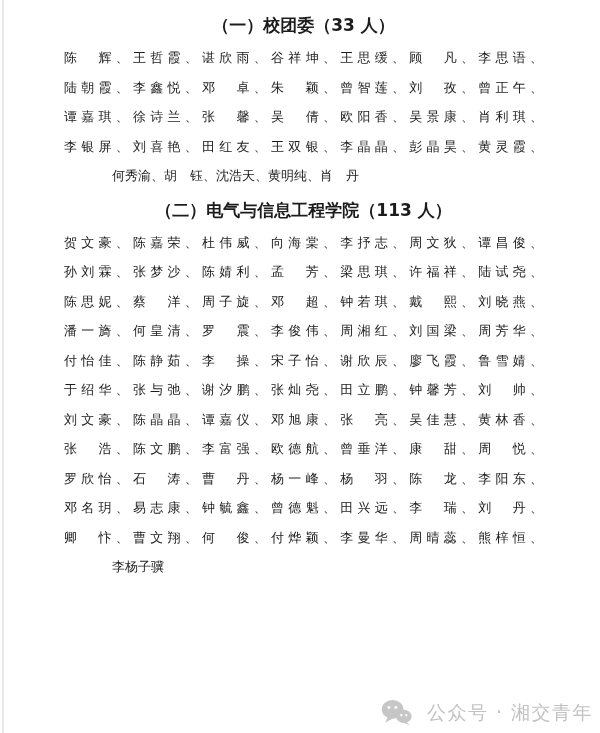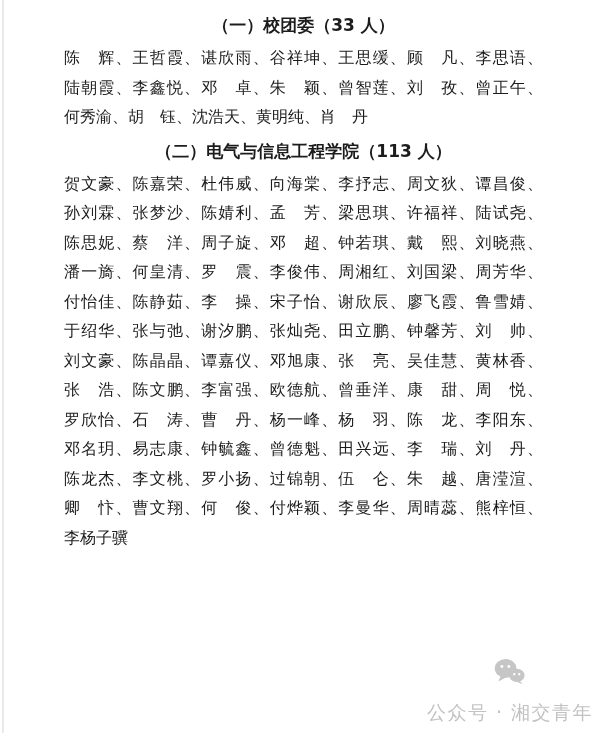--- a/index.html
+++ b/index.html
@@ -23,72 +23,73 @@
   }
   .section-title {
     text-align: center;
     font-weight: bold;
     font-size: 17px;
     line-height: 1;
     padding: 11px 0 9px 0;
     white-space: nowrap;
   }
   .name-line {
-    font-size: 16px;
+    font-size: 13px;
     height: 29.5px;
     line-height: 29.5px;
     text-align: justify;
     text-align-last: justify;
     text-justify: inter-character;
     white-space: nowrap;
   }
   .name-line.last {
     text-align: left;
     text-align-last: left;
+    margin-left: 48px;
   }
   .watermark {
     position: absolute;
     right: 7px;
     bottom: 7px;
     display: flex;
     align-items: center;
     gap: 15px;
     color: #c2c2c2;
     font-size: 19px;
     letter-spacing: 1.5px;
     white-space: nowrap;
     pointer-events: none;
-    flex-direction: column;
   }
   .watermark svg { display: block; }
 </style>
 </head>
 <body>
 
 <div class="page">
   <div id="sections-root">
       <section>
         <div class="section-title">（一）校团委（33 人）</div>
         <div class="name-line">陈　辉、王哲霞、谌欣雨、谷祥坤、王思缓、顾　凡、李思语、</div>
         <div class="name-line">陆朝霞、李鑫悦、邓　卓、朱　颖、曾智莲、刘　孜、曾正午、</div>
+        <div class="name-line">谭嘉琪、徐诗兰、张　馨、吴　倩、欧阳香、吴景康、肖利琪、</div>
+        <div class="name-line">李银屏、刘喜艳、田红友、王双银、李晶晶、彭晶昊、黄灵霞、</div>
         <div class="name-line last">何秀渝、胡　钰、沈浩天、黄明纯、肖　丹</div>
       </section>
       <section>
         <div class="section-title">（二）电气与信息工程学院（113 人）</div>
         <div class="name-line">贺文豪、陈嘉荣、杜伟威、向海棠、李抒志、周文狄、谭昌俊、</div>
         <div class="name-line">孙刘霖、张梦沙、陈婧利、孟　芳、梁思琪、许福祥、陆试尧、</div>
         <div class="name-line">陈思妮、蔡　洋、周子旋、邓　超、钟若琪、戴　熙、刘晓燕、</div>
         <div class="name-line">潘一旖、何皇清、罗　震、李俊伟、周湘红、刘国梁、周芳华、</div>
         <div class="name-line">付怡佳、陈静茹、李　操、宋子怡、谢欣辰、廖飞霞、鲁雪婧、</div>
         <div class="name-line">于绍华、张与弛、谢汐鹏、张灿尧、田立鹏、钟馨芳、刘　帅、</div>
         <div class="name-line">刘文豪、陈晶晶、谭嘉仪、邓旭康、张　亮、吴佳慧、黄林香、</div>
         <div class="name-line">张　浩、陈文鹏、李富强、欧德航、曾垂洋、康　甜、周　悦、</div>
         <div class="name-line">罗欣怡、石　涛、曹　丹、杨一峰、杨　羽、陈　龙、李阳东、</div>
         <div class="name-line">邓名玥、易志康、钟毓鑫、曾德魁、田兴远、李　瑞、刘　丹、</div>
-        <div class="name-line">陈龙杰、李文桃、罗小扬、过锦朝、伍　仑、朱　越、唐滢渲、</div>
         <div class="name-line">卿　忭、曹文翔、何　俊、付烨颖、李曼华、周晴蕊、熊梓恒、</div>
         <div class="name-line last">李杨子骥</div>
       </section>
     </div>
 
   <div class="watermark">
     <svg width="31" height="27" viewBox="0 0 40 34" aria-hidden="true">
       <g fill="#c6c6c6">
         <ellipse cx="15" cy="13" rx="14" ry="12"></ellipse>
         <path d="M9 22 L5.5 30 L16 24.5 Z"></path>

